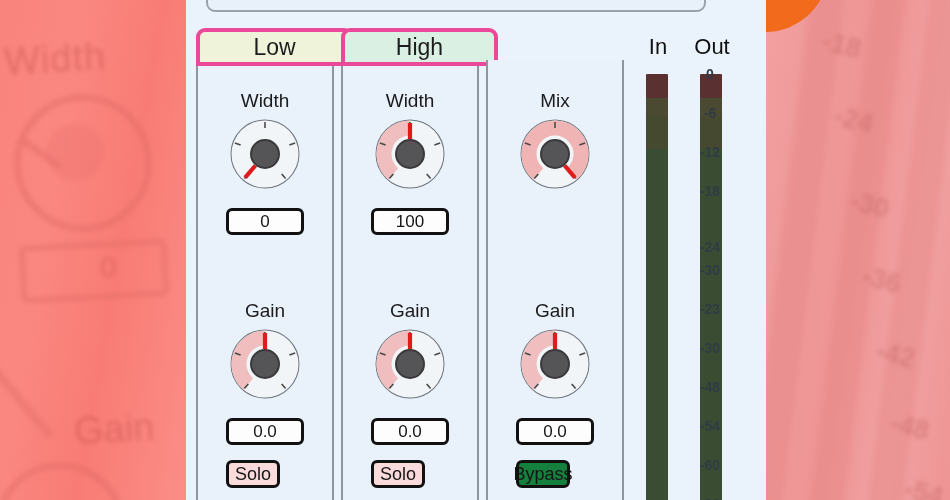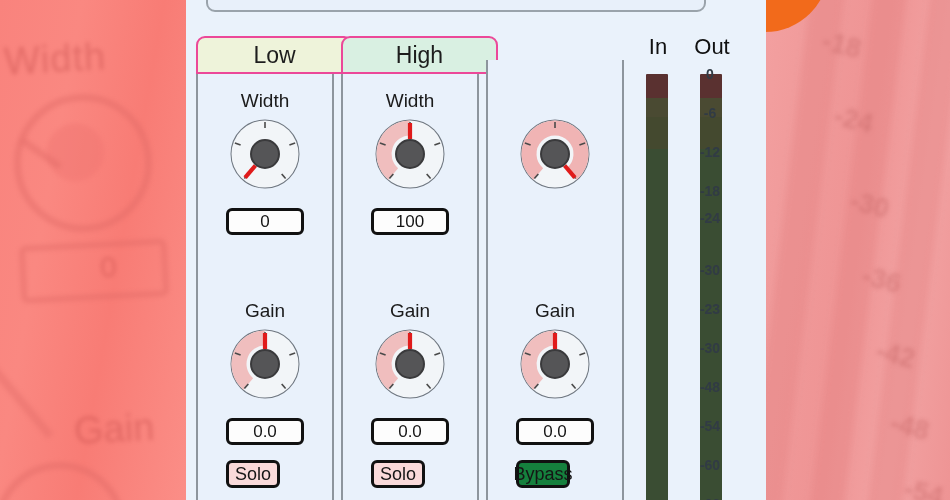--- a/index.html
+++ b/index.html
@@ -76,22 +76,22 @@
     position:absolute;left:20px;top:-14px;width:496px;height:22px;
     border:2px solid #9aa3ab;border-radius:9px;background:#e8f0fa;
   }
 
   
   .strips{position:absolute;left:0;top:20px;width:452px;height:480px;}
   .strip{
     position:absolute;top:0;width:138px;height:480px;
   }
   .strip-head{
-    position:absolute;left:0;top:16px;width:157px;height:38px;
-    border:2px solid #ec4899;border-radius:9px 9px 0 0;
+    position:absolute;left:0;top:8px;width:157px;height:38px;
+    border:4px solid #ec4899;border-radius:9px 9px 0 0;
     box-sizing:border-box;
     display:flex;align-items:center;justify-content:center;
     font-size:23px;color:#1d1d1d;
   }
   .strip-body{
     position:absolute;left:0;top:40px;width:138px;height:440px;
     border-left:2px solid #8d959d;border-right:2px solid #8d959d;
     box-sizing:border-box;background:#e9f1fb;
   }
   .param-label{
@@ -257,20 +257,21 @@
           </div>
           <div class="valuebox" style="top:398px">
             <span>0.0</span>
           </div>
           <div class="btn btn-solo" style="top:440px">
             <span>Solo</span>
           </div>
         </div>
         <div class="strip" style="left: 300px;">
           <div class="strip-body"></div>
+          <div class="param-label" style="top:70px">Mix</div>
           <div class="knob" style="top:96px">
             <svg width="76" height="76" viewBox="0 0 76 76">
     <circle cx="38" cy="38" r="33" fill="#d9dee3" stroke="#6f7780" stroke-width="3"></circle>
     <circle cx="38" cy="38" r="33.5" fill="#f2f5f8"></circle>
     <path d="M 21.29 57.92 A 26 26 0 1 1 54.71 57.92" stroke="#f0b4b4" stroke-width="15" fill="none" stroke-linecap="butt"></path>
     <line x1="17.4" y1="62.5" x2="21.3" y2="57.9" stroke="#4a4a4a" stroke-width="1.6"></line>
               <line x1="7.9" y1="27.1" x2="13.6" y2="29.1" stroke="#4a4a4a" stroke-width="1.6"></line>
               <line x1="38.0" y1="6.0" x2="38.0" y2="12.0" stroke="#4a4a4a" stroke-width="1.6"></line>
               <line x1="68.1" y1="27.1" x2="62.4" y2="29.1" stroke="#4a4a4a" stroke-width="1.6"></line>
               <line x1="58.6" y1="62.5" x2="54.7" y2="57.9" stroke="#4a4a4a" stroke-width="1.6"></line>
@@ -305,21 +306,21 @@
     <div class="meters" id="meters">
         <div class="meter-lab" style="left:-4px">In</div>
         <div class="meter-bar" style="left:8px"></div>
         <div class="meter-lab" style="left:50px">Out</div>
         <div class="meter-bar" style="left:62px"></div>
         <div class="scale">
           <div class="tick" style="top:-8.0px">0</div>
           <div class="tick" style="top:31.1px">-6</div>
           <div class="tick" style="top:70.2px">-12</div>
           <div class="tick" style="top:109.3px">-18</div>
-          <div class="tick" style="top:136px">-24</div>
+          <div class="tick" style="top:165px">-24</div>
           <div class="tick" style="top:187.5px">-30</div>
           <div class="tick" style="top:226.5px">-23</div>
           <div class="tick" style="top:265.6px">-30</div>
           <div class="tick" style="top:304.7px">-48</div>
           <div class="tick" style="top:343.8px">-54</div>
           <div class="tick" style="top:382.9px">-60</div>
           <div class="tick" style="top:422.0px">-66</div>
         </div>
       </div>
   </div>

